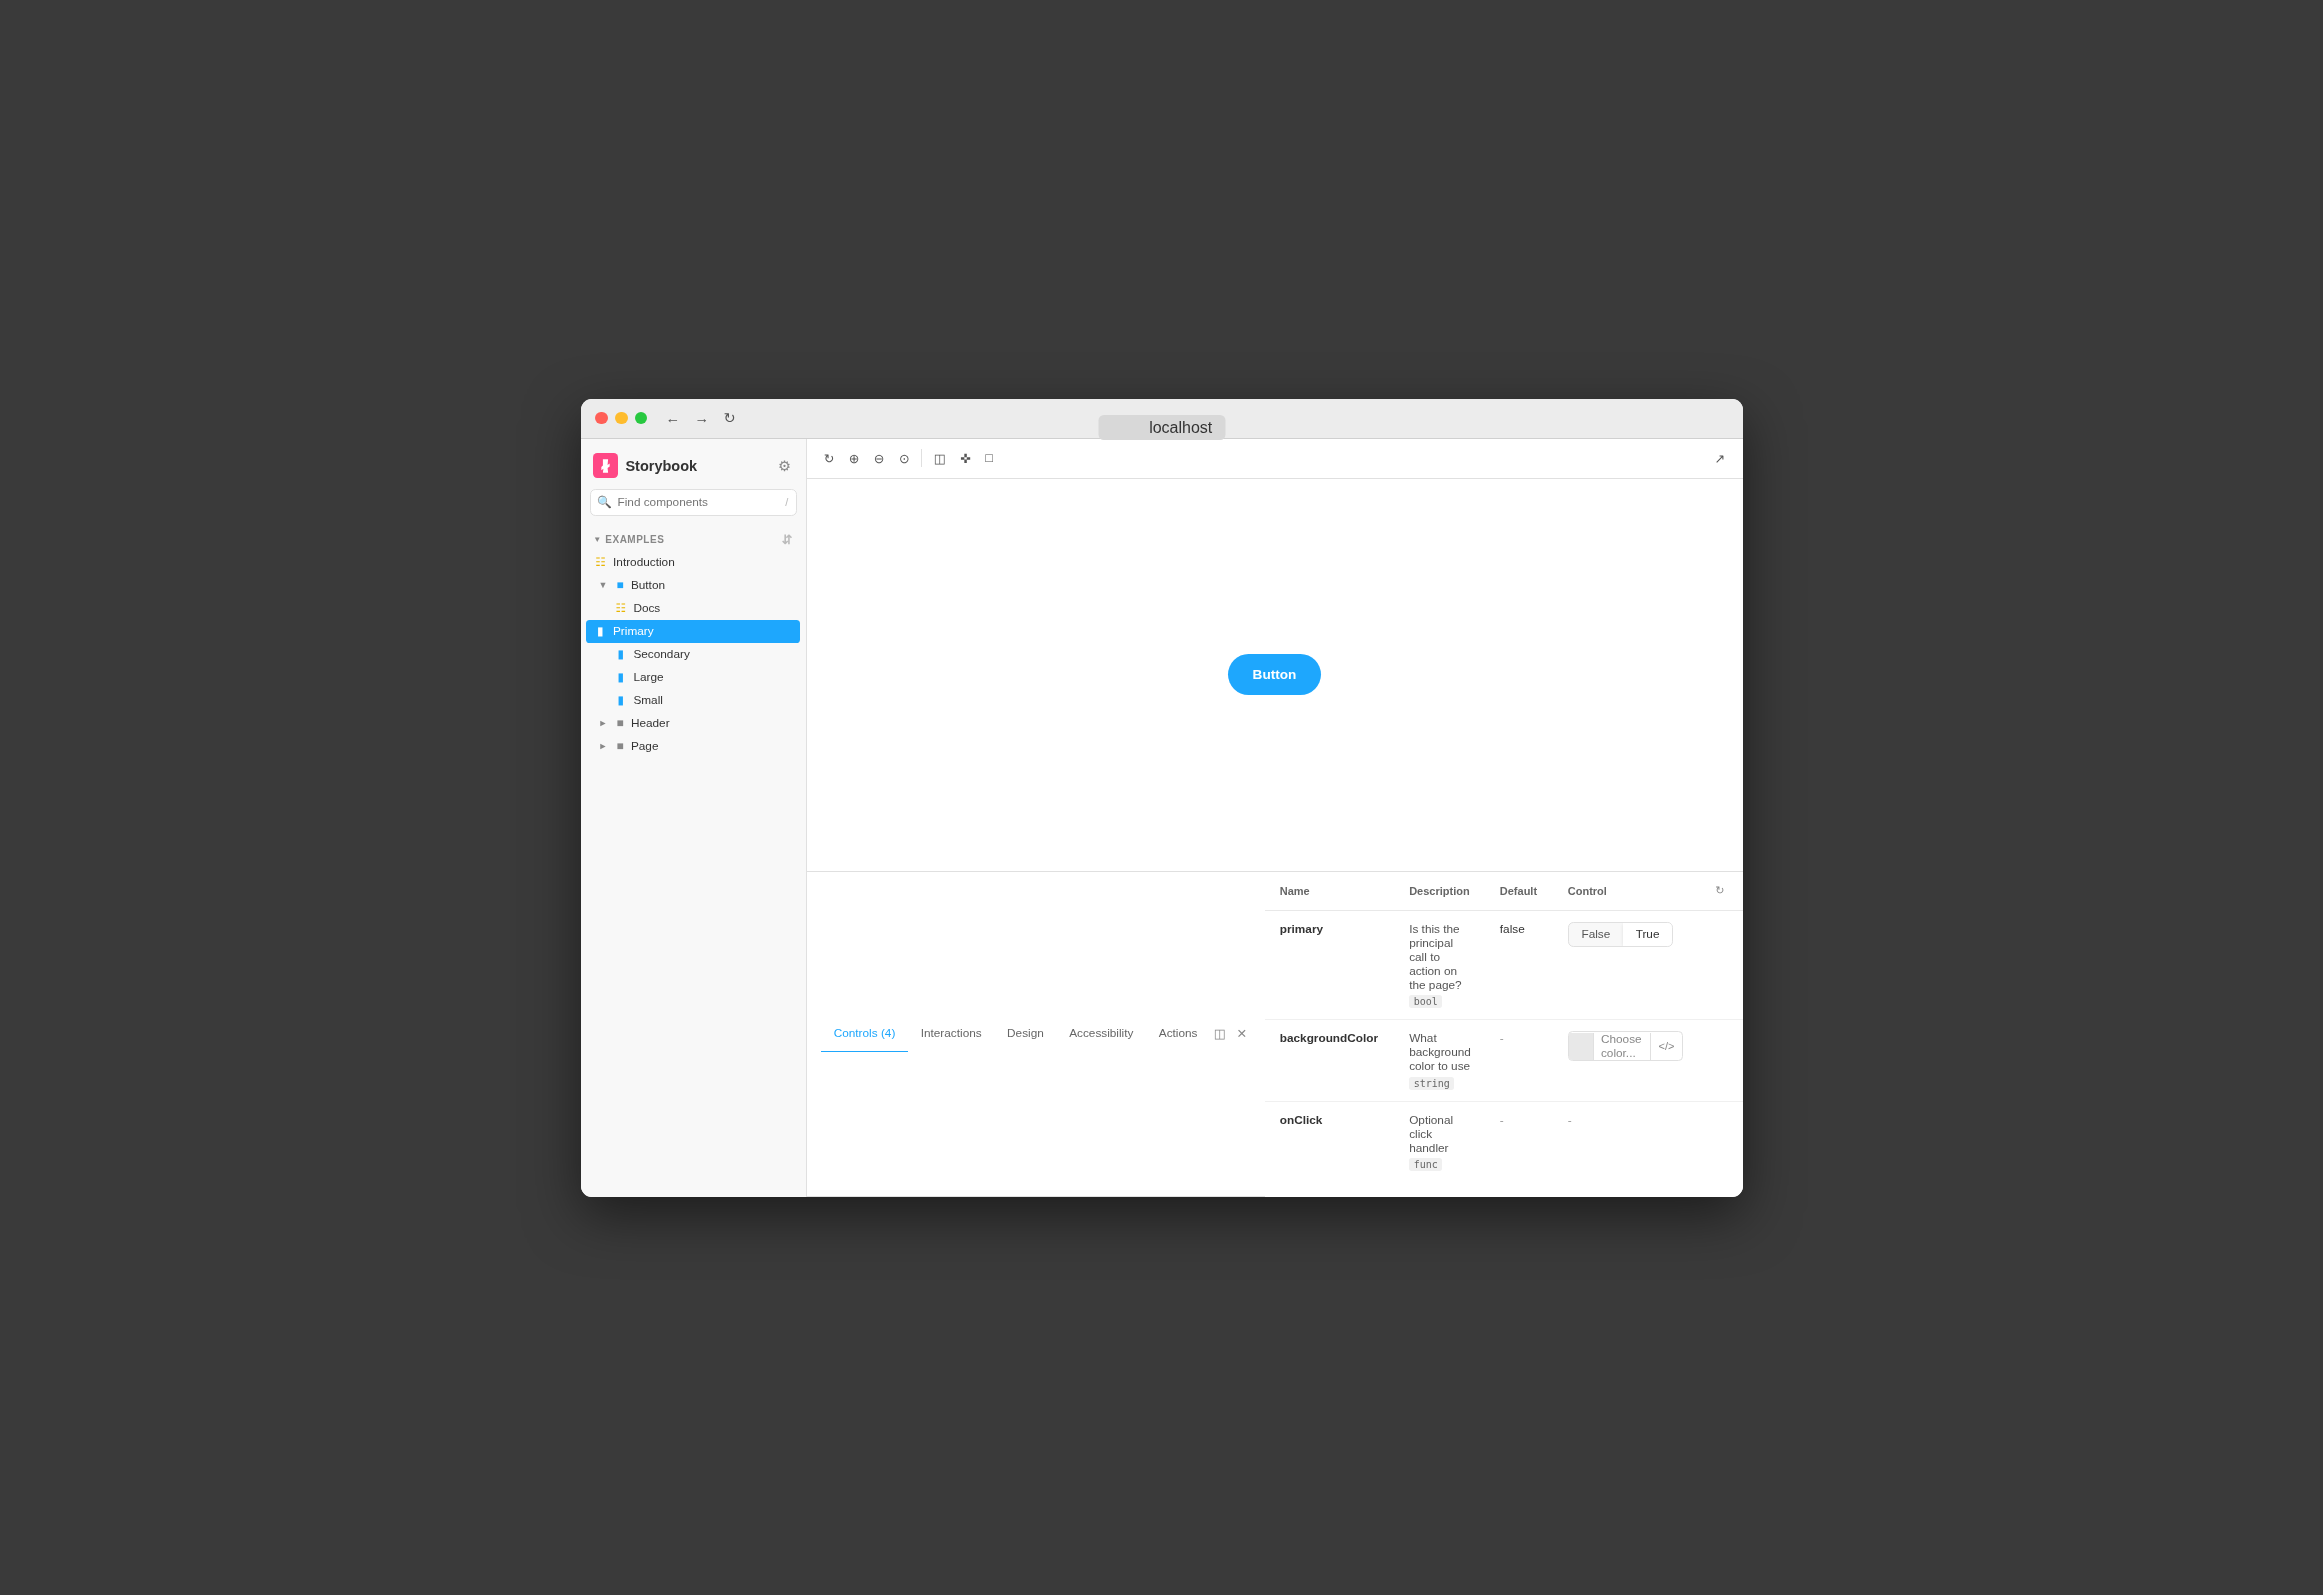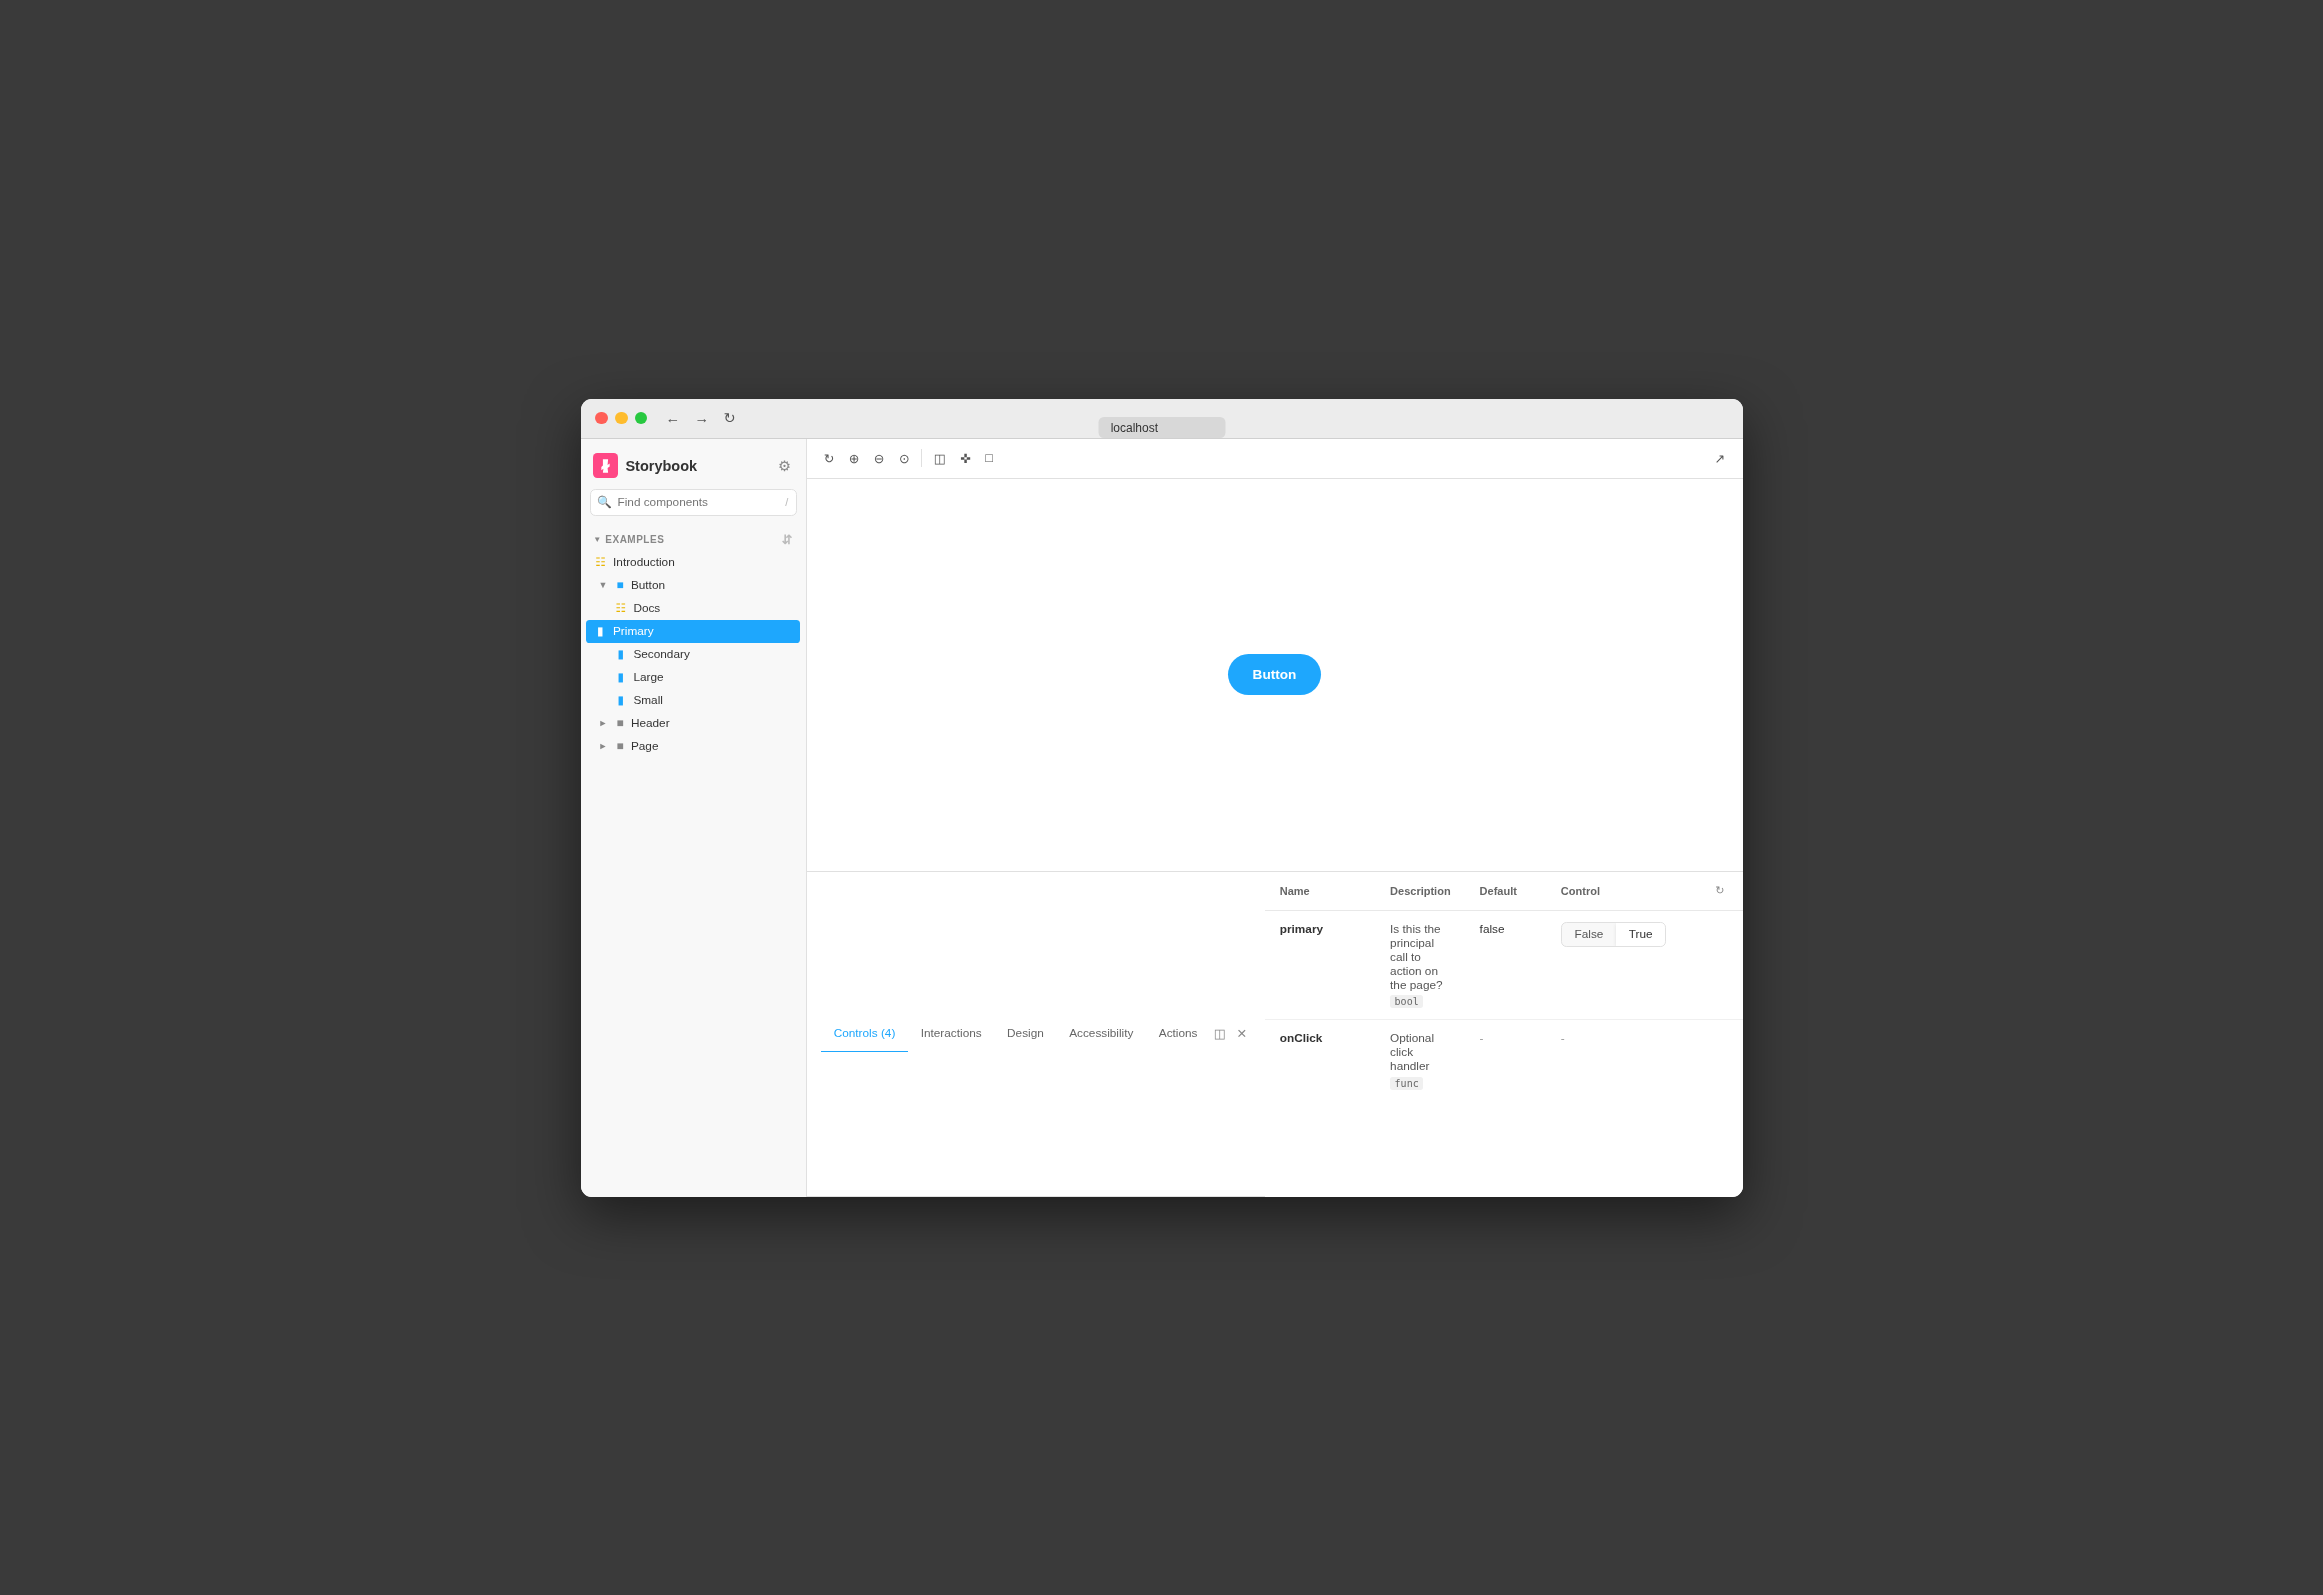--- a/index.html
+++ b/index.html
@@ -61,24 +61,24 @@
       line-height: 1;
     }
     .nav-btn:disabled { color: #bbb; cursor: default; }
     .url-bar {
       position: absolute;
       left: 50%;
       transform: translateX(-50%);
       background: #d8d8d8;
       border-radius: 5.4px;
       padding: 3.6px 12.7px;
-      font-size: 12px;
+      font-size: 16px;
       color: #333;
       min-width: 127px;
-      text-align: left;
+      text-align: right;
       margin-top: 19px;
     }
     .titlebar-right {
       margin-left: auto;
     }
     
     .app-body {
       display: flex;
       flex: 1;
       overflow: hidden;
@@ -592,20 +592,36 @@
                 <td class="td-control">
                   <div class="bool-toggle">
                     <div class="bool-option">False</div>
                     <div class="bool-option active">True</div>
                   </div>
                 </td>
                 <td></td>
               </tr>
 
 
+              <tr>
+                <td class="td-name">backgroundColor</td>
+                <td class="td-desc">
+                  <div>What background color to use</div>
+                  <div><span class="type-badge">string</span></div>
+                </td>
+                <td class="td-default dash-cell">-</td>
+                <td class="td-control">
+                  <div class="color-control">
+                    <div class="color-swatch"></div>
+                    <span class="color-text">Choose color...</span>
+                    <button class="color-code-btn">&lt;/&gt;</button>
+                  </div>
+                </td>
+                <td></td>
+              </tr>
 
               <tr>
                 <td class="td-name">onClick</td>
                 <td class="td-desc">
                   <div>Optional click handler</div>
                   <div><span class="type-badge">func</span></div>
                 </td>
                 <td class="td-default dash-cell">-</td>
                 <td class="td-control dash-cell">-</td>
                 <td></td>

